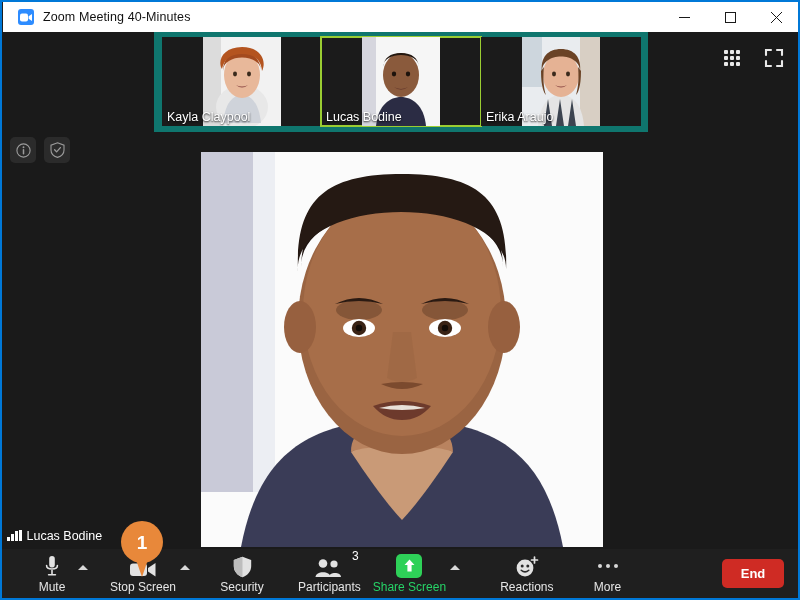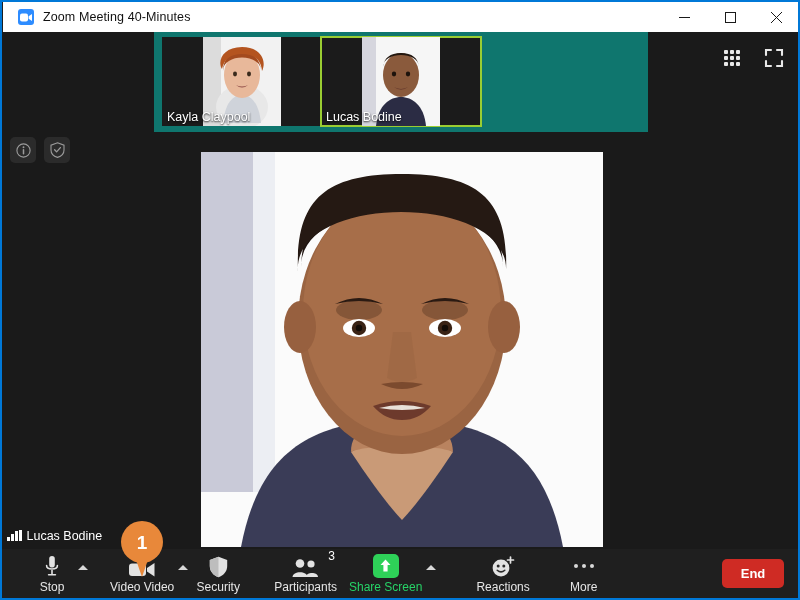--- a/index.html
+++ b/index.html
@@ -251,20 +251,39 @@
             <ellipse cx="39" cy="38" rx="18" ry="22" fill="#8a5a3c"></ellipse>
             <path d="M21 30 C21 14 57 14 57 30 C56 21 50 16 39 16 C28 16 22 21 21 30 Z" fill="#23170f"></path>
             <ellipse cx="32" cy="37" rx="2.2" ry="2.4" fill="#1d130c"></ellipse>
             <ellipse cx="46" cy="37" rx="2.2" ry="2.4" fill="#1d130c"></ellipse>
             <path d="M32 50 Q39 55 46 50 Q39 54 32 50 Z" fill="#5a2f28"></path>
           </svg>
         </div>
         <span class="thumb-name">Lucas Bodine</span>
       </div>
 
+      <div class="thumb t2">
+        <div class="thumb-photo">
+          <svg width="78" height="89" viewBox="0 0 78 89">
+            <rect width="78" height="89" fill="#e9ecef"></rect>
+            <rect x="0" y="0" width="20" height="50" fill="#cdd6dd"></rect>
+            <rect x="58" y="0" width="20" height="89" fill="#d8cfc4"></rect>
+            <path d="M16 89 C18 66 28 58 39 58 C50 58 60 66 62 89 Z" fill="#e4e4e4"></path>
+            <path d="M22 89 L26 62 L30 89 Z M34 89 L38 62 L42 89 Z M46 89 L50 62 L54 89 Z" fill="#3c4450"></path>
+            <ellipse cx="39" cy="38" rx="18" ry="22" fill="#e5b294"></ellipse>
+            <path d="M20 36 C18 14 60 14 58 36 C60 20 52 12 39 12 C26 12 18 20 20 36 Z" fill="#6b4326"></path>
+            <path d="M19 34 C19 50 22 56 24 58 C20 46 22 30 22 30 Z" fill="#6b4326"></path>
+            <path d="M59 34 C59 50 56 56 54 58 C58 46 56 30 56 30 Z" fill="#6b4326"></path>
+            <ellipse cx="32" cy="37" rx="2" ry="2.4" fill="#3a2a1c"></ellipse>
+            <ellipse cx="46" cy="37" rx="2" ry="2.4" fill="#3a2a1c"></ellipse>
+            <path d="M33 48 Q39 53 45 48 Q39 51 33 48 Z" fill="#8d4a45"></path>
+          </svg>
+        </div>
+        <span class="thumb-name">Erika Araujo</span>
+      </div>
     </div>
 
     <div class="tl-icons">
       <div class="tl-icon">
         <svg width="15" height="15" viewBox="0 0 15 15">
           <circle cx="7.5" cy="7.5" r="6.6" fill="none" stroke="#9b9b9b" stroke-width="1.1"></circle>
           <circle cx="7.5" cy="4.2" r="0.95" fill="#9b9b9b"></circle>
           <rect x="6.75" y="6" width="1.5" height="5.5" rx="0.7" fill="#9b9b9b"></rect>
         </svg>
       </div>
@@ -354,36 +373,36 @@
 
       <div class="tb-item" style="margin-left:22px">
         <div class="tb-icon">
           <svg width="16" height="23" viewBox="0 0 16 23">
             <rect x="5.2" y="1" width="5.6" height="11.5" rx="2.8" fill="#e2e2e2"></rect>
             <path d="M2.6 10.5 C2.6 15.2 13.4 15.2 13.4 10.5" fill="none" stroke="#e2e2e2" stroke-width="1.6" stroke-linecap="round"></path>
             <rect x="7.2" y="15" width="1.6" height="4" fill="#e2e2e2"></rect>
             <rect x="3.8" y="19" width="8.4" height="1.6" rx="0.8" fill="#e2e2e2"></rect>
           </svg>
         </div>
-        <span class="tb-label">Stop</span>
+        <span class="tb-label">Mute</span>
       </div>
       <div class="chev" style="position:relative;top:-6px;left:-2px"></div>
 
       <div class="tb-item" style="margin-left:14px">
         <div class="tb-icon">
           <svg width="26" height="17" viewBox="0 0 26 17">
             <rect x="0" y="2.5" width="17" height="12.5" rx="3" fill="#e2e2e2"></rect>
             <path d="M18 7 L25.5 2 L25.5 15.5 L18 10.5 Z" fill="#e2e2e2"></path>
           </svg>
         </div>
-        <span class="tb-label">Video Video</span>
+        <span class="tb-label">Stop Screen</span>
       </div>
       <div class="chev" style="position:relative;top:-6px;left:-2px"></div>
 
-      <div class="tb-item" style="">
+      <div class="tb-item" style="margin-left:22px">
         <div class="tb-icon">
           <svg width="19" height="22" viewBox="0 0 19 22">
             <path d="M9.5 0.8 L18.2 4 V10 C18.2 15.6 14.4 19.6 9.5 21.2 C4.6 19.6 0.8 15.6 0.8 10 V4 Z" fill="#e2e2e2"></path>
             <path d="M9.5 0.8 V21.2 C4.6 19.6 0.8 15.6 0.8 10 V4 Z" fill="#bdbdbd"></path>
           </svg>
         </div>
         <span class="tb-label">Security</span>
       </div>
 
       <div class="tb-item" style="margin-left:22px">

